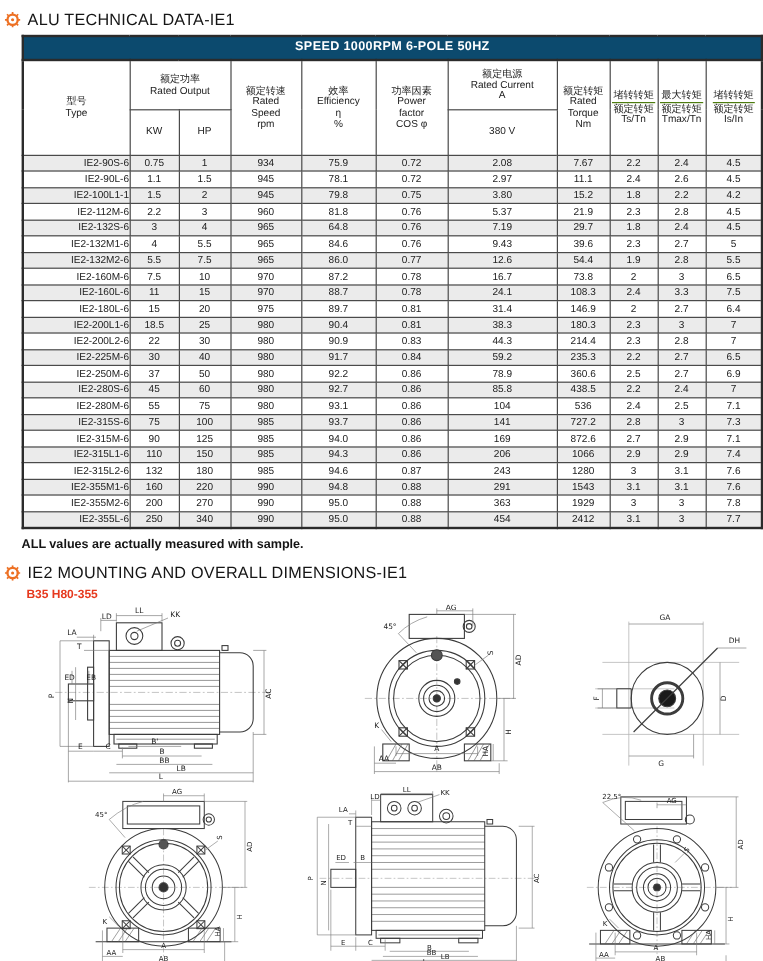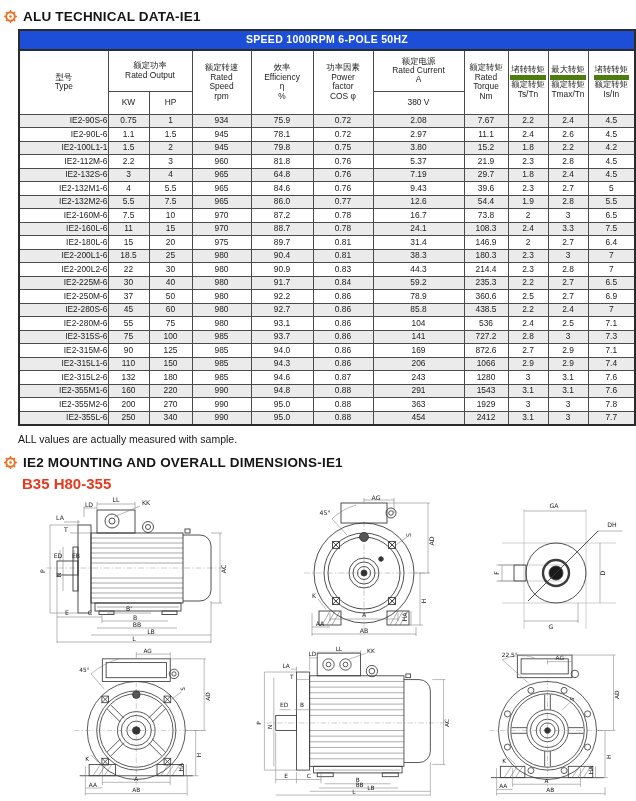--- a/index.html
+++ b/index.html
@@ -4,38 +4,38 @@
 <style>
   * { margin:0; padding:0; box-sizing:border-box; }
   html,body { background:#ffffff; }
   body {
     width:636px; height:801px; overflow:hidden;
     font-family:"Liberation Sans","DejaVu Sans",sans-serif; color:#222;
   }
   .page { position:relative; width:636px; height:801px; padding-top:9px; }
 
   .sec-title { display:flex; align-items:center; gap:6px; margin:0 0 5px 4px;
-    font-weight:bold; font-size:13.5px; color:#151515; letter-spacing:.2px; }
+    font-weight:normal; font-size:13.5px; color:#151515; letter-spacing:.2px; }
   .gear { width:13px; height:13px; flex:0 0 auto; }
 
   table.spec { margin-left:18px; width:616px; border-collapse:collapse; table-layout:fixed;
     border:2px solid #2b2b2b; }
   .spec th, .spec td { border:1px solid #4a4a4a; text-align:center; vertical-align:middle;
     font-weight:normal; font-size:8.4px; line-height:1.12; padding:0; color:#222; }
-  .spec th.banner { background:#1d4ed8; color:#fff; font-weight:bold; font-size:10.5px;
+  .spec th.banner { background:#0c4a6e; color:#fff; font-weight:bold; font-size:10.5px;
     height:20px; letter-spacing:.3px; border:2px solid #2b2b2b; }
   thead tr.h1 th { height:41px; }
-  thead tr.h2 th { height:23px; }
-  .frac-top { display:inline-block; border-bottom:5px solid #4d7c0f; padding:0 1px 0.5px 1px; }
+  thead tr.h2 th { height:38px; }
+  .frac-top { display:inline-block; border-bottom:1px solid #4d7c0f; padding:0 1px 0.5px 1px; }
   tbody td { height:13.5px; font-size:8.6px; color:#333; }
   tbody tr.shade td { background:#ebebeb; }
   tbody td.model { text-align:right; padding-left:9px; }
 
-  .note { margin:7px 0 0 18px; font-weight:normal; font-size:10.5px; color:#151515; }
-  .subtitle { margin:1px 0 0 22px; font-weight:bold; font-size:15px; }
+  .note { margin:7px 0 0 18px; font-weight:bold; font-size:10.5px; color:#151515; }
+  .subtitle { margin:1px 0 0 22px; font-weight:bold; font-size:10px; }
   .red { color:#E6391E; }
 
   .diagrams { margin-top:3px; }
   .drow { display:flex; align-items:flex-start; }
   .drow2 { margin-top:-2px; }
   svg.diag text { font-family:"DejaVu Sans",sans-serif; font-size:6.2px; fill:#222; }
   .lbl { text-anchor:middle; }
   .obj { stroke:#3c3c3c; stroke-width:0.9; fill:none; }
   .thin { stroke:#3c3c3c; stroke-width:0.45; fill:none; }
   .ctr { stroke:#9a9a9a; stroke-width:0.5; fill:none; stroke-dasharray:6 2 1.5 2; }

